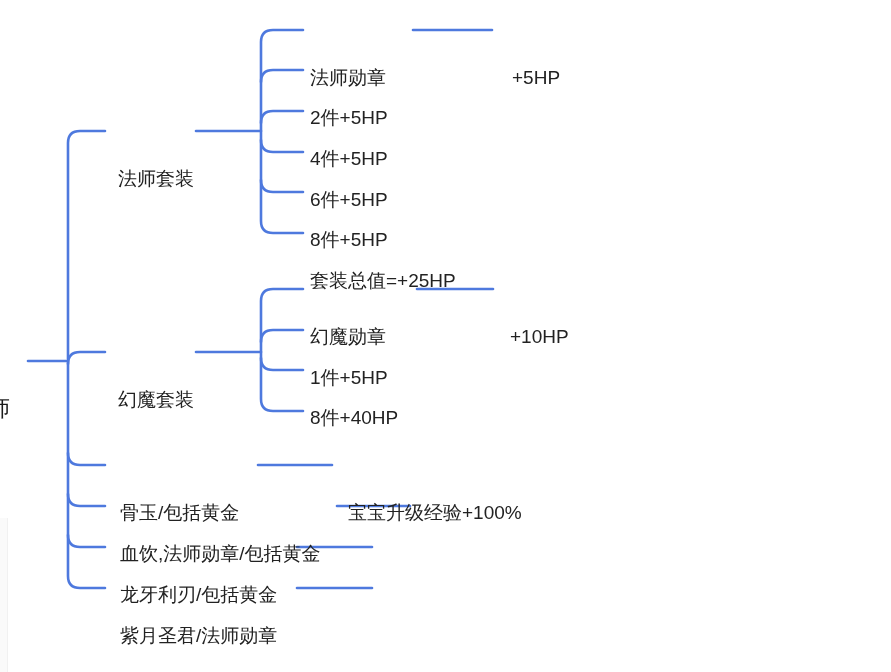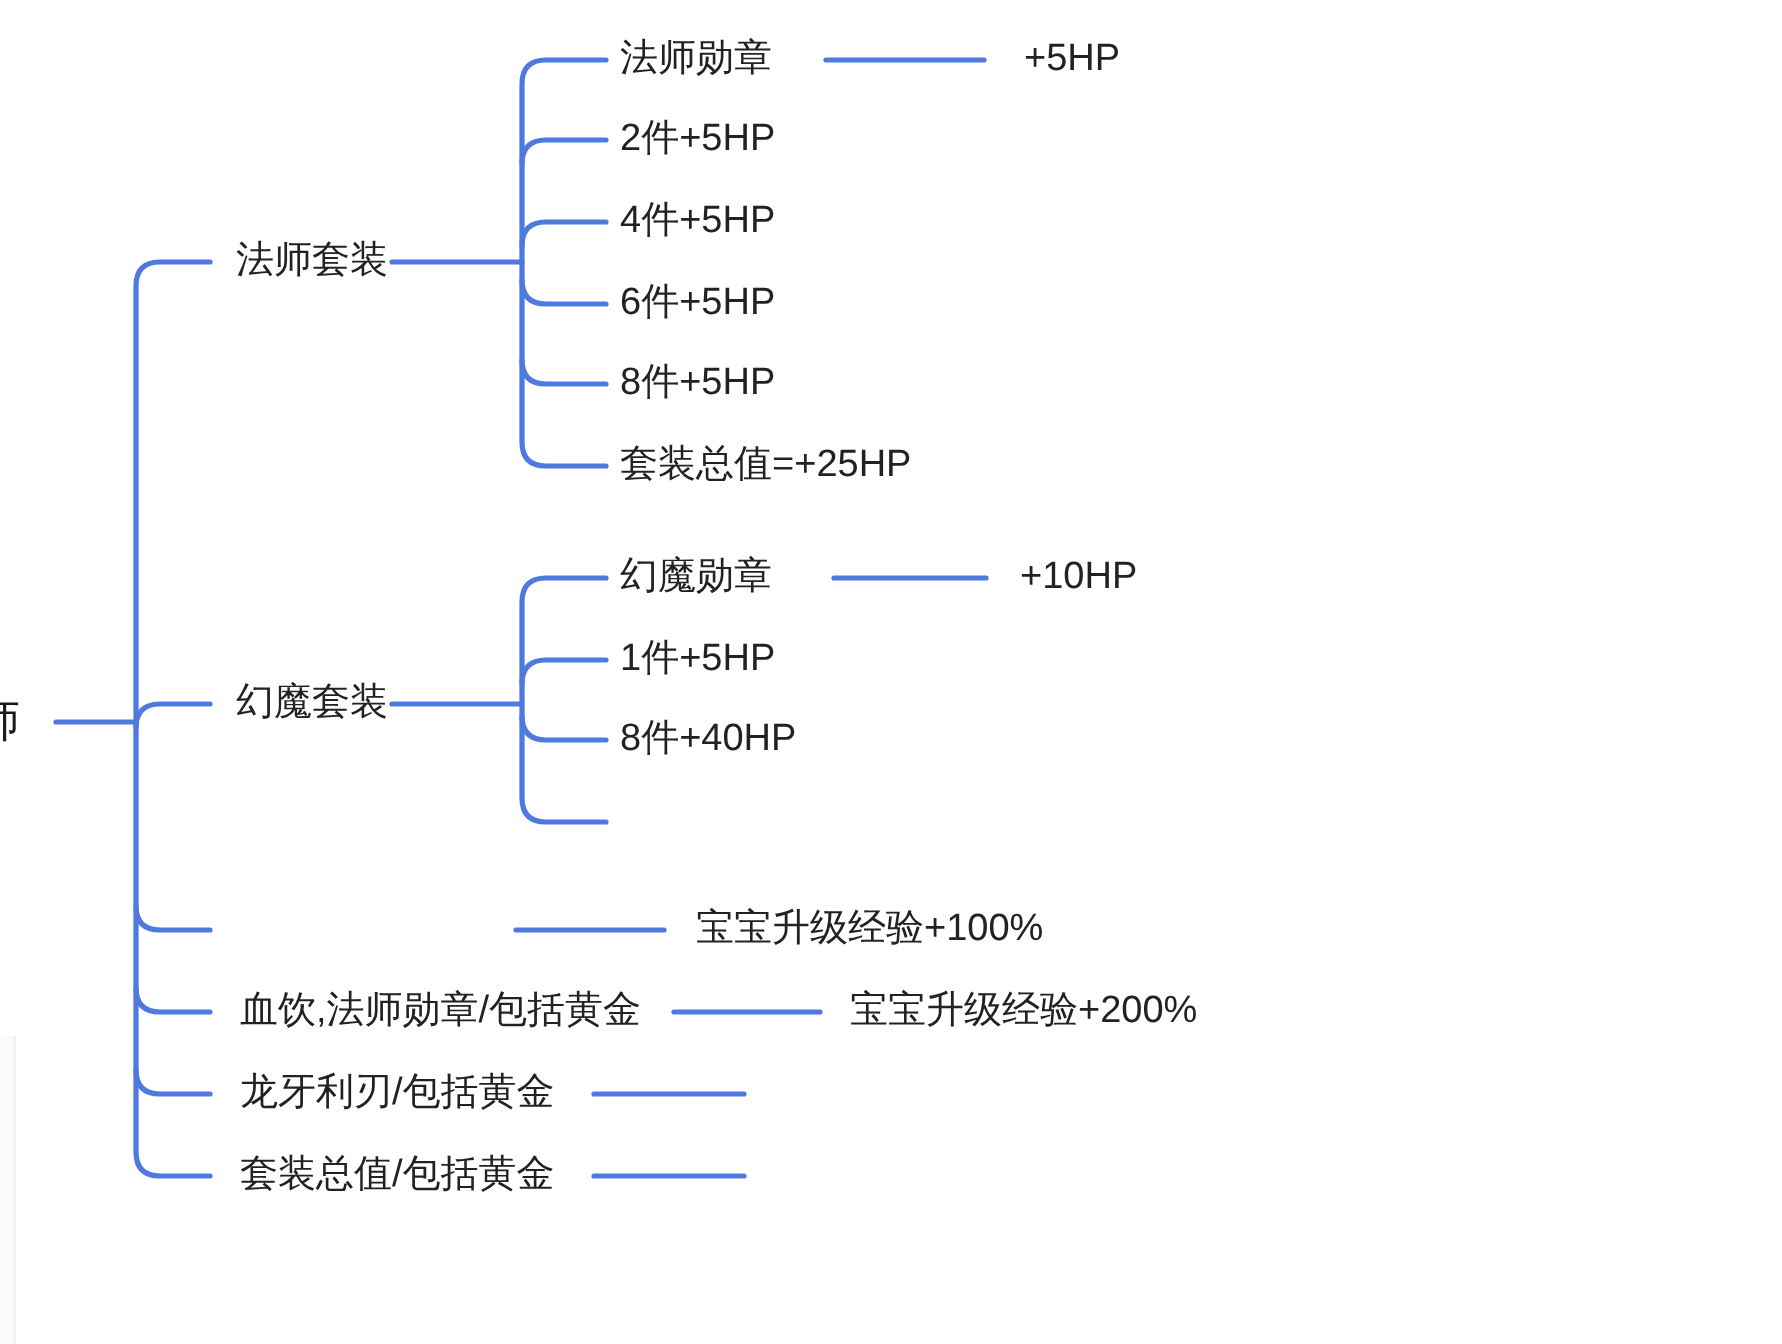--- a/index.html
+++ b/index.html
@@ -28,20 +28,21 @@
     stroke-linecap: round;
   }
   .node {
     position: absolute;
     transform: translateY(-50%);
     font-size: 19px;
     line-height: 24px;
     color: #222222;
     white-space: nowrap;
     cursor: default;
+    margin-top: 48px;
   }
   .node.root {
     font-size: 22px;
     color: #1a1a1a;
   }
   .edge-artifact {
     position: absolute;
     left: 0;
     top: 518px;
     width: 7px;
@@ -96,24 +97,24 @@
   <div class="node" style="left:310px; top:152px">6件+5HP</div>
   <div class="node" style="left:310px; top:192px">8件+5HP</div>
   <div class="node" style="left:310px; top:233px">套装总值=+25HP</div>
 
   <div class="node" style="left:118px; top:352px">幻魔套装</div>
   <div class="node" style="left:310px; top:289px">幻魔勋章</div>
   <div class="node" style="left:510px; top:289px">+10HP</div>
   <div class="node" style="left:310px; top:330px">1件+5HP</div>
   <div class="node" style="left:310px; top:370px">8件+40HP</div>
 
+  <div class="node" style="left:120px; top:465px">骨玉/包括黄金</div>
   <div class="node" style="left:348px; top:465px">宝宝升级经验+100%</div>
 
   <div class="node" style="left:120px; top:506px">血饮,法师勋章/包括黄金</div>
-  <div class="node" style="left:425px; top:506px">宝宝升级经验+200%</div>
 
   <div class="node" style="left:120px; top:547px">龙牙利刃/包括黄金</div>
 
-  <div class="node" style="left:120px; top:588px">套装总值/包括黄金</div>
+  <div class="node" style="left:120px; top:588px">紫月圣君/法师勋章</div>
 
   <div class="edge-artifact"></div>
 
 </div>
 
 </body></html>

